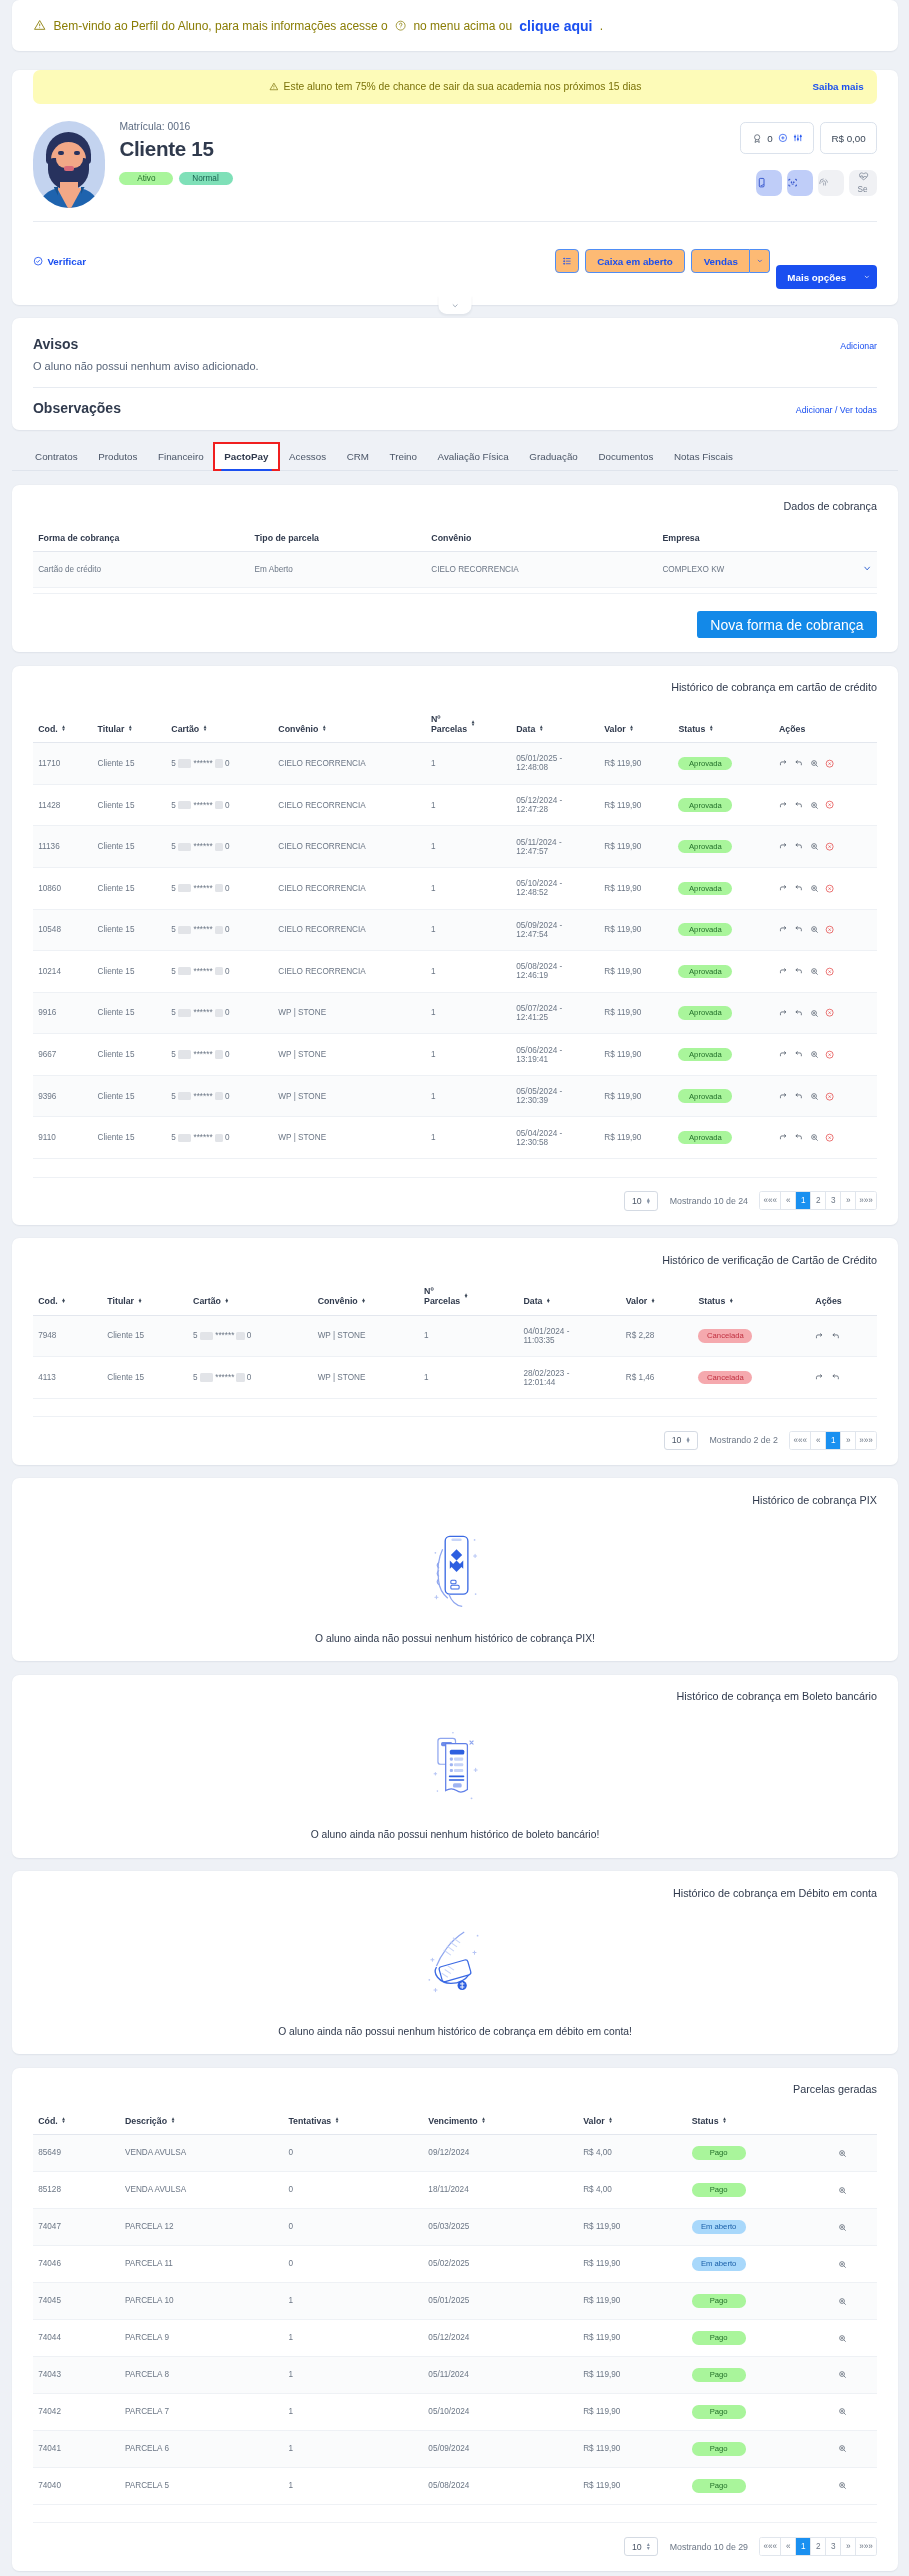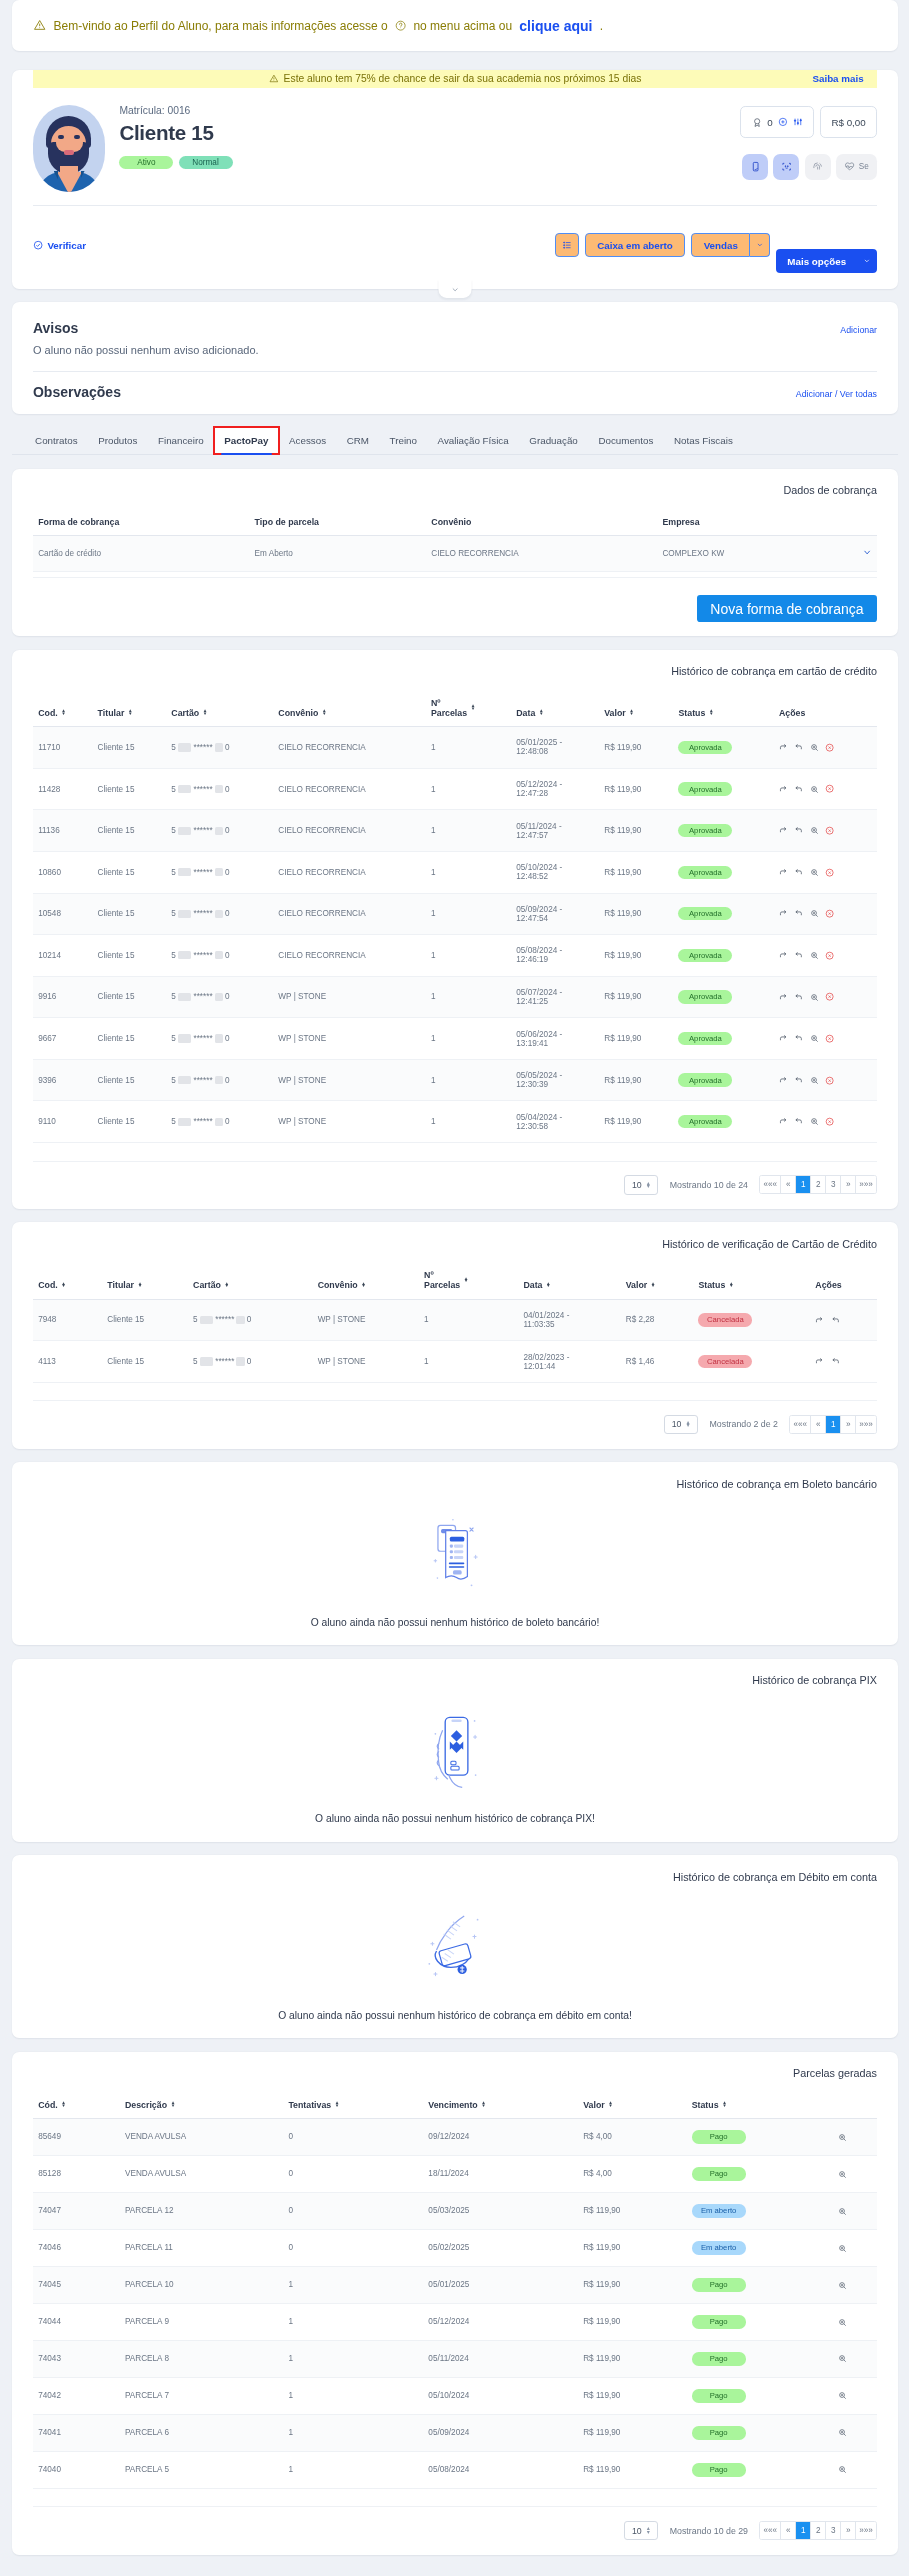--- a/index.html
+++ b/index.html
@@ -25,22 +25,22 @@
   .welcome { padding: 17.5px 20.6px; display: flex; align-items: center; gap: 7.2px;
              font-size: 12px; color: #8a7d05; }
   .welcome .txt { white-space: nowrap; }
   .welcome .linkblue { color: #1a4ff0; font-weight: 700; font-size: 14px; }
   .warn-tri { width: 13.4px; height: 12.4px; flex: 0 0 auto; }
 
   
   .churn {
     margin: 18.5px 20.6px 0 20.6px;
     background: #fdfbb8;
-    border-radius: 0;
-    height: 18px;
+    border-radius: 7px;
+    height: 34px;
     display: flex; align-items: center; justify-content: center;
     position: relative;
     font-size: 10.3px; color: #7a7208; text-align: right;
   }
   .churn .c-txt { display: flex; align-items: center; gap: 5.2px; }
   .churn .saiba { position: absolute; right: 13.4px; color: #1a4ff0; font-weight: 700; font-size: 9.8px; }
 
   
   .profile { display: flex; padding: 17.5px 20.6px 0 20.6px; position: relative; }
   .avatar {
@@ -78,21 +78,21 @@
   .pill.ativo { background:#a9f59b; color:#24702b; }
   .pill.normal { background:#7fe0b8; color:#1a6350; }
 
   .rightbox { position:absolute; right: 20.6px; top: 18.5px; display: flex; gap: 6.2px; }
   .rb { border:0.5px solid #dbe2ec; border-radius: 5.2px; height: 32px;
         display:flex; align-items:center; justify-content:center; gap: 5.2px; padding: 0 10.3px;
         font-size: 9.8px; color:#3c4858; }
   .rb .ic { color:#1a4ff0; display:flex; align-items:center; }
 
   .iconrow { position:absolute; right: 20.6px; top: 66px; display:flex; gap: 5.2px; align-items:center; }
-  .ibtn { width: 26px; height: 26px; border-radius: 7.2px; display:flex; align-items:center; justify-content:center; }
+  .ibtn { width: 26px; height: 26px; border-radius: 7.2px; display:flex; align-items:flex-start; justify-content:center;flex-direction:column; }
   .ibtn.on { background:#bfcdf8; color:#1a3ec4; }
   .ibtn.off { background:#f0f1f4; color:#7a8494; }
   .ibtn.wide { width: auto; padding: 0 8.2px; gap: 3.6px; font-size: 8.2px; color:#7a8494;}
 
   .divider { height:0.5px; background:#e7ebf1; margin: 13.4px 20.6px 0 20.6px; }
 
   .actionbar { display:flex; align-items:center; padding: 11.3px 20.6px 15.5px 20.6px; }
   .verificar { display:flex; align-items:center; gap:4.1px; color:#1a4ff0; font-size: 9.8px; font-weight:700; }
   .abtns { margin-left:auto; display:flex; align-items:center; gap: 6.2px; }
   .btn { height: 24px; border-radius: 4.1px; display:flex; align-items:center; justify-content:center;
@@ -1065,20 +1065,49 @@
             <div class="pg cur">1</div>
             <div class="pg">»</div>
             <div class="pg">»»»</div>
           </div>
         </div>
     </div>
   </div>
 
   <div class="card">
     <div class="sc">
+      <div class="sc-title">Histórico de cobrança PIX</div>
+      <div class="empty">
+        <svg width="67" height="88" viewBox="0 0 130 170">
+          <path d="M40 35 q-12 25 -8 60 q2 22 18 35" fill="none" stroke="#8fa6ef" stroke-width="2.4"></path>
+          <path d="M33 60 q-7 6 0 12 M33 76 q-7 6 0 12 M33 92 q-7 6 0 12" fill="none" stroke="#8fa6ef" stroke-width="2.4"></path>
+          <rect x="45" y="10" width="44" height="112" rx="9" fill="#fff" stroke="#3b6ae4" stroke-width="2.6"></rect>
+          <rect x="57" y="14" width="20" height="5" rx="2.5" fill="#c7d4f8"></rect>
+          <g fill="#2d5fe0">
+            <path d="M67 35 l11 11 -11 11 -11 -11z"></path>
+            <path d="M67 57 l11 11 -11 11 -11 -11z"></path>
+          </g>
+          <path d="M54 57 l8 8 -8 8z" fill="#2d5fe0"></path>
+            <path d="M80 57 l-8 8 8 8z" fill="#2d5fe0"></path>
+          <rect x="56" y="95" width="10" height="7" rx="2" fill="#fff" stroke="#3b6ae4" stroke-width="2"></rect>
+          <rect x="56" y="105" width="16" height="7" rx="2" fill="#fff" stroke="#3b6ae4" stroke-width="2"></rect>
+          <path d="M52 122 q8 22 26 24" fill="none" stroke="#8fa6ef" stroke-width="2.4"></path>
+          <path d="M103 45 v6 M100 48 h6" stroke="#b7c6f5" stroke-width="2" stroke-linecap="round"></path>
+          <path d="M28 125 v6 M25 128 h6" stroke="#b7c6f5" stroke-width="2" stroke-linecap="round"></path>
+          <circle cx="102" cy="17" r="1.7" fill="#b7c6f5"></circle>
+            <circle cx="26" cy="42" r="1.7" fill="#b7c6f5"></circle>
+          <circle cx="104" cy="122" r="1.7" fill="#b7c6f5"></circle>
+        </svg>
+        <div class="empty-msg">O aluno ainda não possui nenhum histórico de cobrança PIX!</div>
+      </div>
+    </div>
+  </div>
+
+  <div class="card">
+    <div class="sc">
       <div class="sc-title">Histórico de cobrança em Boleto bancário</div>
       <div class="empty">
         <svg width="62" height="88" viewBox="0 0 120 170">
           <rect x="27" y="20" width="34" height="50" rx="5" fill="#fff" stroke="#8fa6ef" stroke-width="2.4"></rect>
           <rect x="33" y="27" width="22" height="8" rx="3" fill="#6f8dea"></rect>
           <path d="M42 30 h38 a4 4 0 0 1 4 4 v85 q-12 9 -21 2 q-10 -7 -21 0 z" fill="#fff" stroke="#5f7fe8" stroke-width="2.4"></path>
           <rect x="50" y="42" width="28" height="9" rx="3" fill="#2d5fe0"></rect>
           <rect x="50" y="57" width="6" height="6" rx="2" fill="#9fb4f2"></rect>
             <rect x="58" y="57" width="18" height="6" rx="2" fill="#c7d4f8"></rect>
           <rect x="50" y="68" width="6" height="6" rx="2" fill="#9fb4f2"></rect>
@@ -1089,49 +1118,20 @@
           <rect x="48" y="99" width="30" height="3" rx="1.5" fill="#2d5fe0"></rect>
           <rect x="56" y="107" width="17" height="8" rx="3" fill="#9fb4f2"></rect>
           <path d="M89 25 l6 6 M95 25 l-6 6" stroke="#8fa6ef" stroke-width="2.2" stroke-linecap="round"></path>
           <path d="M100 78 v6 M97 81 h6" stroke="#b7c6f5" stroke-width="2" stroke-linecap="round"></path>
           <path d="M22 86 v5 M19.5 88.5 h5" stroke="#b7c6f5" stroke-width="2" stroke-linecap="round"></path>
           <circle cx="56" cy="9" r="1.6" fill="#b7c6f5"></circle>
             <circle cx="92" cy="136" r="1.8" fill="#b7c6f5"></circle>
           <circle cx="26" cy="122" r="1.6" fill="#b7c6f5"></circle>
         </svg>
         <div class="empty-msg">O aluno ainda não possui nenhum histórico de boleto bancário!</div>
-      </div>
-    </div>
-  </div>
-
-  <div class="card">
-    <div class="sc">
-      <div class="sc-title">Histórico de cobrança PIX</div>
-      <div class="empty">
-        <svg width="67" height="88" viewBox="0 0 130 170">
-          <path d="M40 35 q-12 25 -8 60 q2 22 18 35" fill="none" stroke="#8fa6ef" stroke-width="2.4"></path>
-          <path d="M33 60 q-7 6 0 12 M33 76 q-7 6 0 12 M33 92 q-7 6 0 12" fill="none" stroke="#8fa6ef" stroke-width="2.4"></path>
-          <rect x="45" y="10" width="44" height="112" rx="9" fill="#fff" stroke="#3b6ae4" stroke-width="2.6"></rect>
-          <rect x="57" y="14" width="20" height="5" rx="2.5" fill="#c7d4f8"></rect>
-          <g fill="#2d5fe0">
-            <path d="M67 35 l11 11 -11 11 -11 -11z"></path>
-            <path d="M67 57 l11 11 -11 11 -11 -11z"></path>
-          </g>
-          <path d="M54 57 l8 8 -8 8z" fill="#2d5fe0"></path>
-            <path d="M80 57 l-8 8 8 8z" fill="#2d5fe0"></path>
-          <rect x="56" y="95" width="10" height="7" rx="2" fill="#fff" stroke="#3b6ae4" stroke-width="2"></rect>
-          <rect x="56" y="105" width="16" height="7" rx="2" fill="#fff" stroke="#3b6ae4" stroke-width="2"></rect>
-          <path d="M52 122 q8 22 26 24" fill="none" stroke="#8fa6ef" stroke-width="2.4"></path>
-          <path d="M103 45 v6 M100 48 h6" stroke="#b7c6f5" stroke-width="2" stroke-linecap="round"></path>
-          <path d="M28 125 v6 M25 128 h6" stroke="#b7c6f5" stroke-width="2" stroke-linecap="round"></path>
-          <circle cx="102" cy="17" r="1.7" fill="#b7c6f5"></circle>
-            <circle cx="26" cy="42" r="1.7" fill="#b7c6f5"></circle>
-          <circle cx="104" cy="122" r="1.7" fill="#b7c6f5"></circle>
-        </svg>
-        <div class="empty-msg">O aluno ainda não possui nenhum histórico de cobrança PIX!</div>
       </div>
     </div>
   </div>
 
   <div class="card">
     <div class="sc">
       <div class="sc-title">Histórico de cobrança em Débito em conta</div>
       <div class="empty">
         <svg width="77" height="88" viewBox="0 0 150 170">
           <path d="M92 15 q-22 14 -36 34 q-12 16 -18 32" fill="none" stroke="#8fa6ef" stroke-width="2.4"></path>

